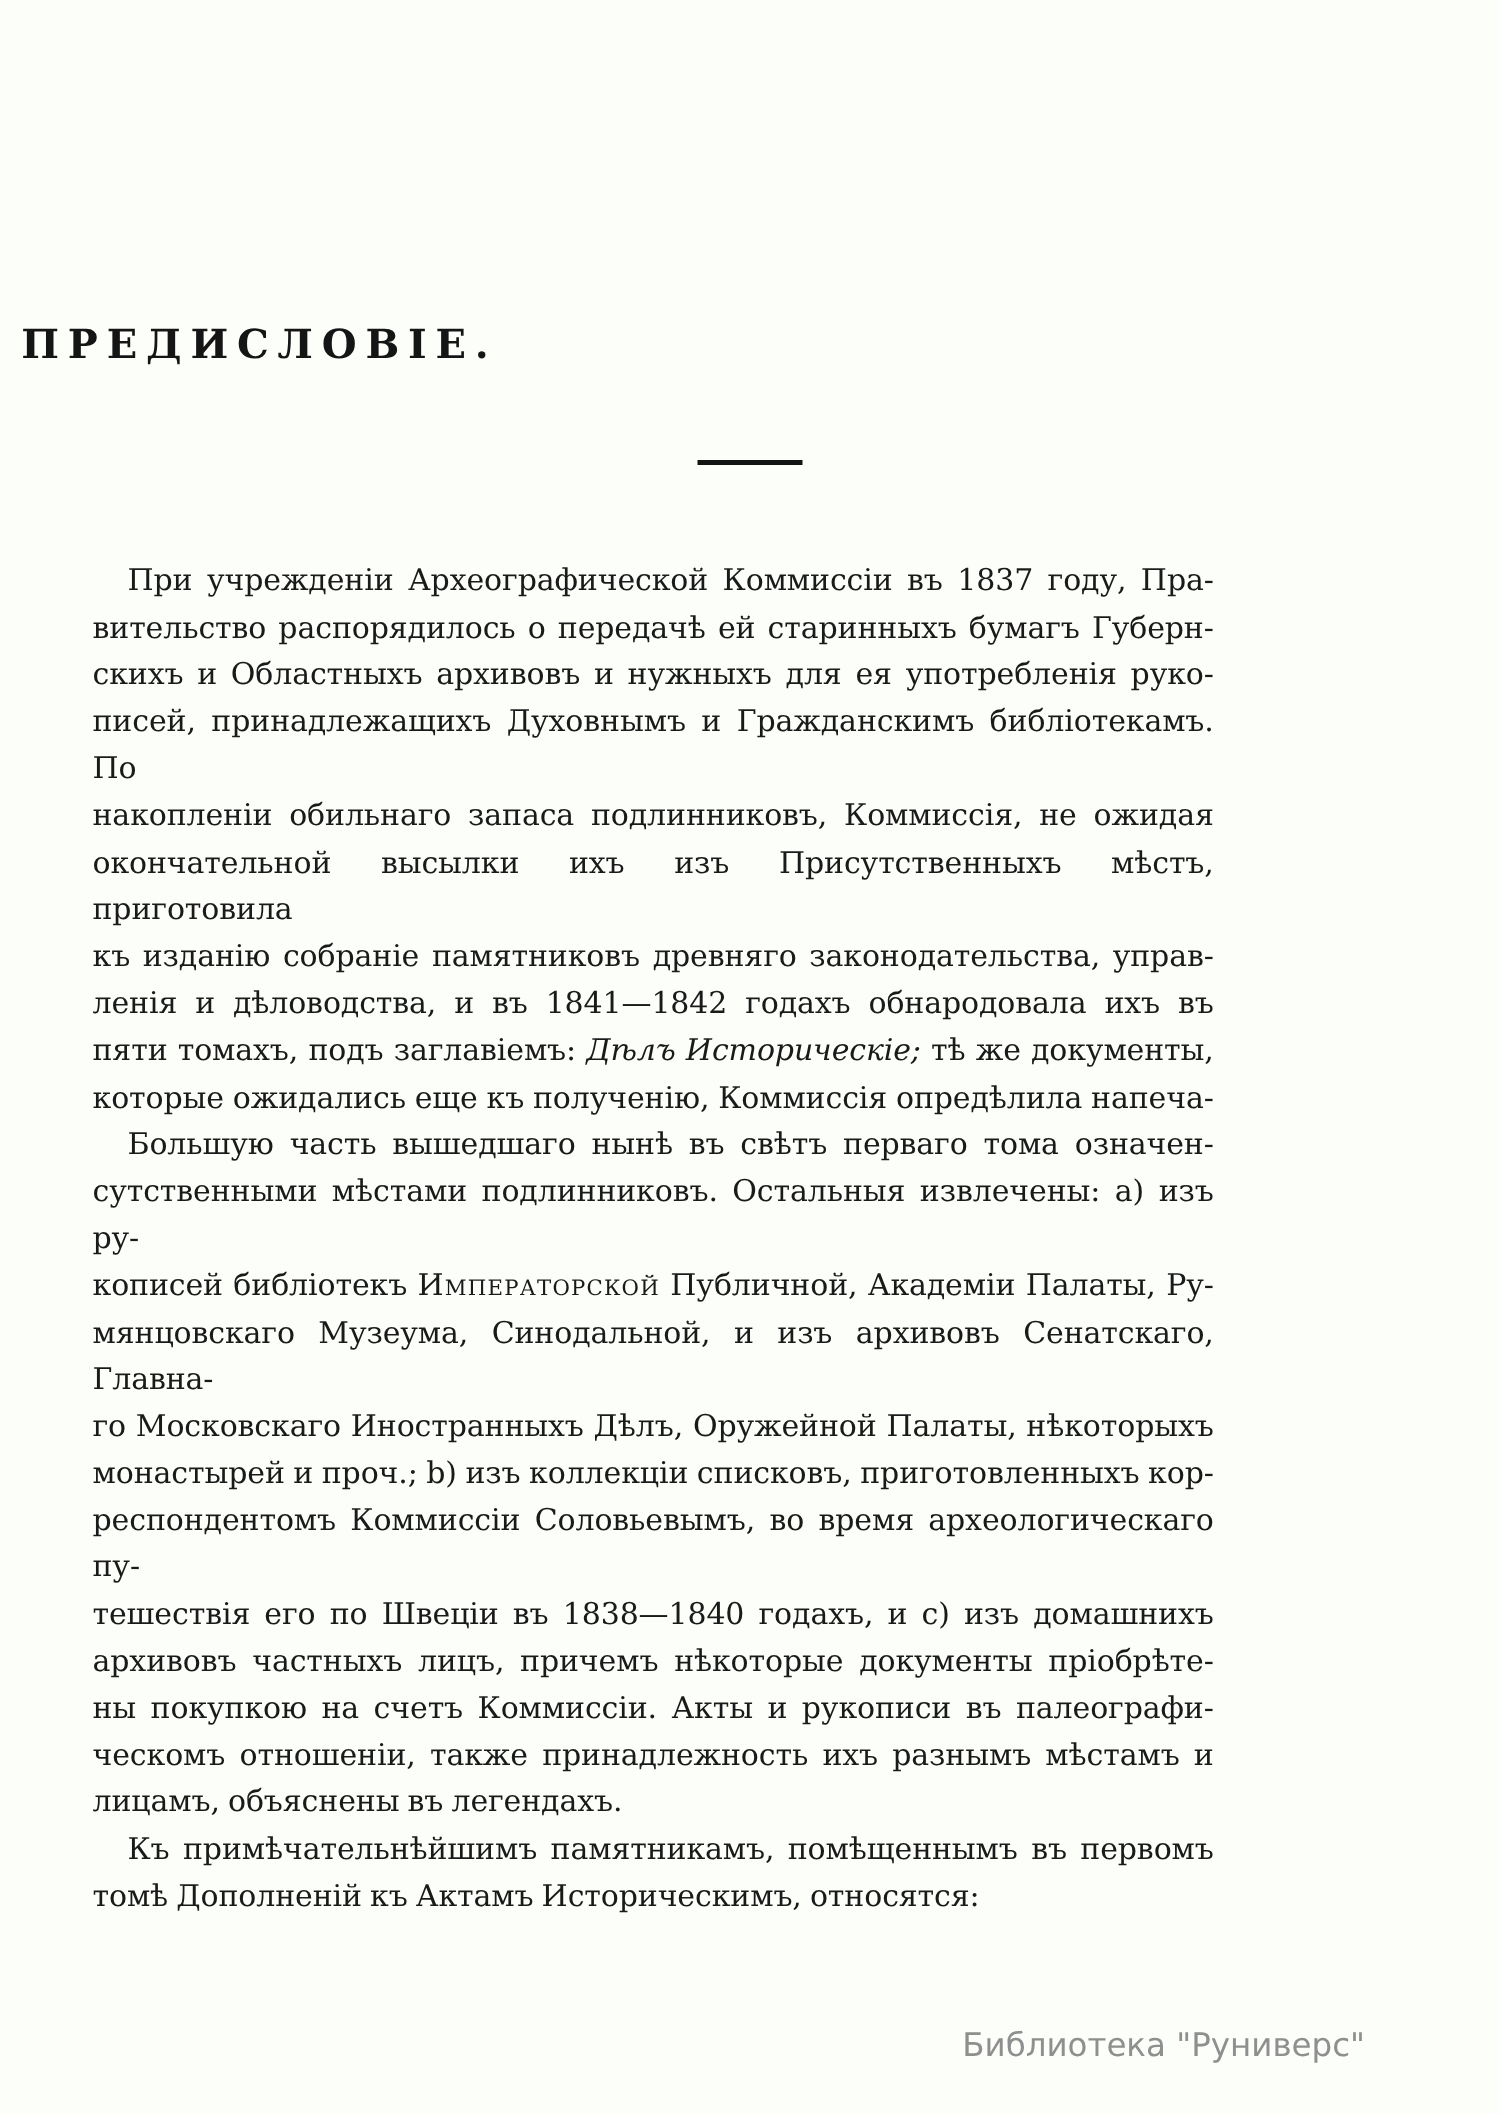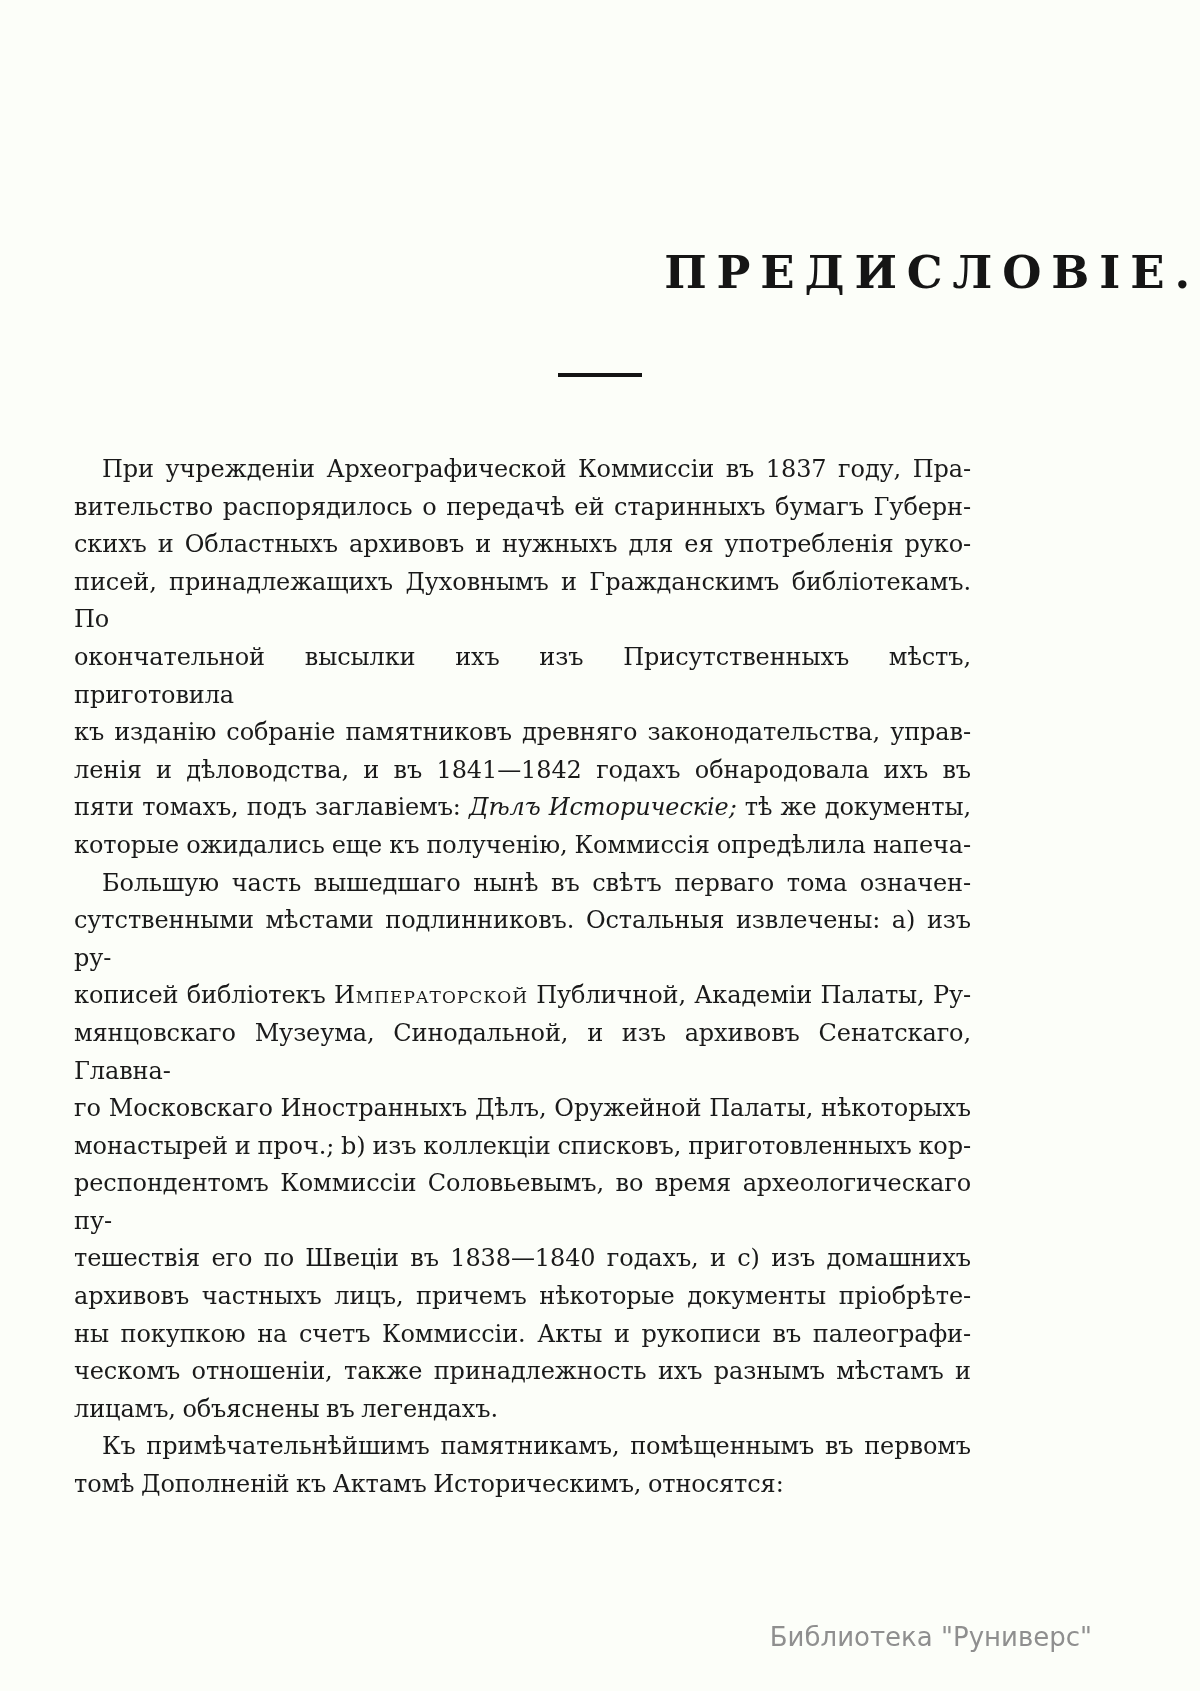--- a/index.html
+++ b/index.html
@@ -10,24 +10,24 @@
   .page {
     position: relative;
     width: 1200px;
     height: 1691px;
     background: #fcfef9;
     overflow: hidden;
     font-family: "DejaVu Serif", "Liberation Serif", serif;
     color: #1a1a1a;
   }
   .title {
-    margin: 0;
+    margin: 10px;
     padding-top: 246px;
-    text-align: right;
-    font-size: 45px;
+    text-align: left;
+    font-size: 32px;
     font-weight: 700;
     letter-spacing: 0.22em;
     text-indent: 0.22em;
     color: #151515;
     font-family: "DejaVu Serif", "Liberation Serif", serif;
   }
   .divider {
     width: 84px;
     height: 4px;
     background: #141414;
@@ -69,20 +69,21 @@
 
 <div class="page">
   <h1 class="title">ПРЕДИСЛОВІЕ.</h1>
   <div class="divider"></div>
   <div class="text-block" id="text-block">
       <div class="paragraph">
         <div class="line indent"><span class="seg-normal">При учрежденіи Археографической Коммиссіи въ 1837 году, Пра-</span></div>
         <div class="line"><span class="seg-normal">вительство распорядилось о передачѣ ей старинныхъ бумагъ Губерн-</span></div>
         <div class="line"><span class="seg-normal">скихъ и Областныхъ архивовъ и нужныхъ для ея употребленія руко-</span></div>
         <div class="line"><span class="seg-normal">писей, принадлежащихъ Духовнымъ и Гражданскимъ библіотекамъ. По</span></div>
+        <div class="line"><span class="seg-normal">накопленіи обильнаго запаса подлинниковъ, Коммиссія, не ожидая</span></div>
         <div class="line"><span class="seg-normal">окончательной высылки ихъ изъ Присутственныхъ мѣстъ, приготовила</span></div>
         <div class="line"><span class="seg-normal">къ изданію собраніе памятниковъ древняго законодательства, управ-</span></div>
         <div class="line"><span class="seg-normal">ленія и дѣловодства, и въ 1841—1842 годахъ обнародовала ихъ въ</span></div>
         <div class="line"><span class="seg-normal">пяти томахъ, подъ заглавіемъ: </span><span class="seg-italic">Дѣлъ Историческіе;</span><span class="seg-normal"> тѣ же документы,</span></div>
         <div class="line"><span class="seg-normal">которые ожидались еще къ полученію, Коммиссія опредѣлила напеча-</span></div>
       </div>
       <div class="paragraph">
         <div class="line indent"><span class="seg-normal">Большую часть вышедшаго нынѣ въ свѣтъ перваго тома означен-</span></div>
         <div class="line"><span class="seg-normal">сутственными мѣстами подлинниковъ. Остальныя извлечены: а) изъ ру-</span></div>
         <div class="line"><span class="seg-normal">кописей библіотекъ </span><span class="seg-smallcaps">Императорской</span><span class="seg-normal"> Публичной, Академіи Палаты, Ру-</span></div>

